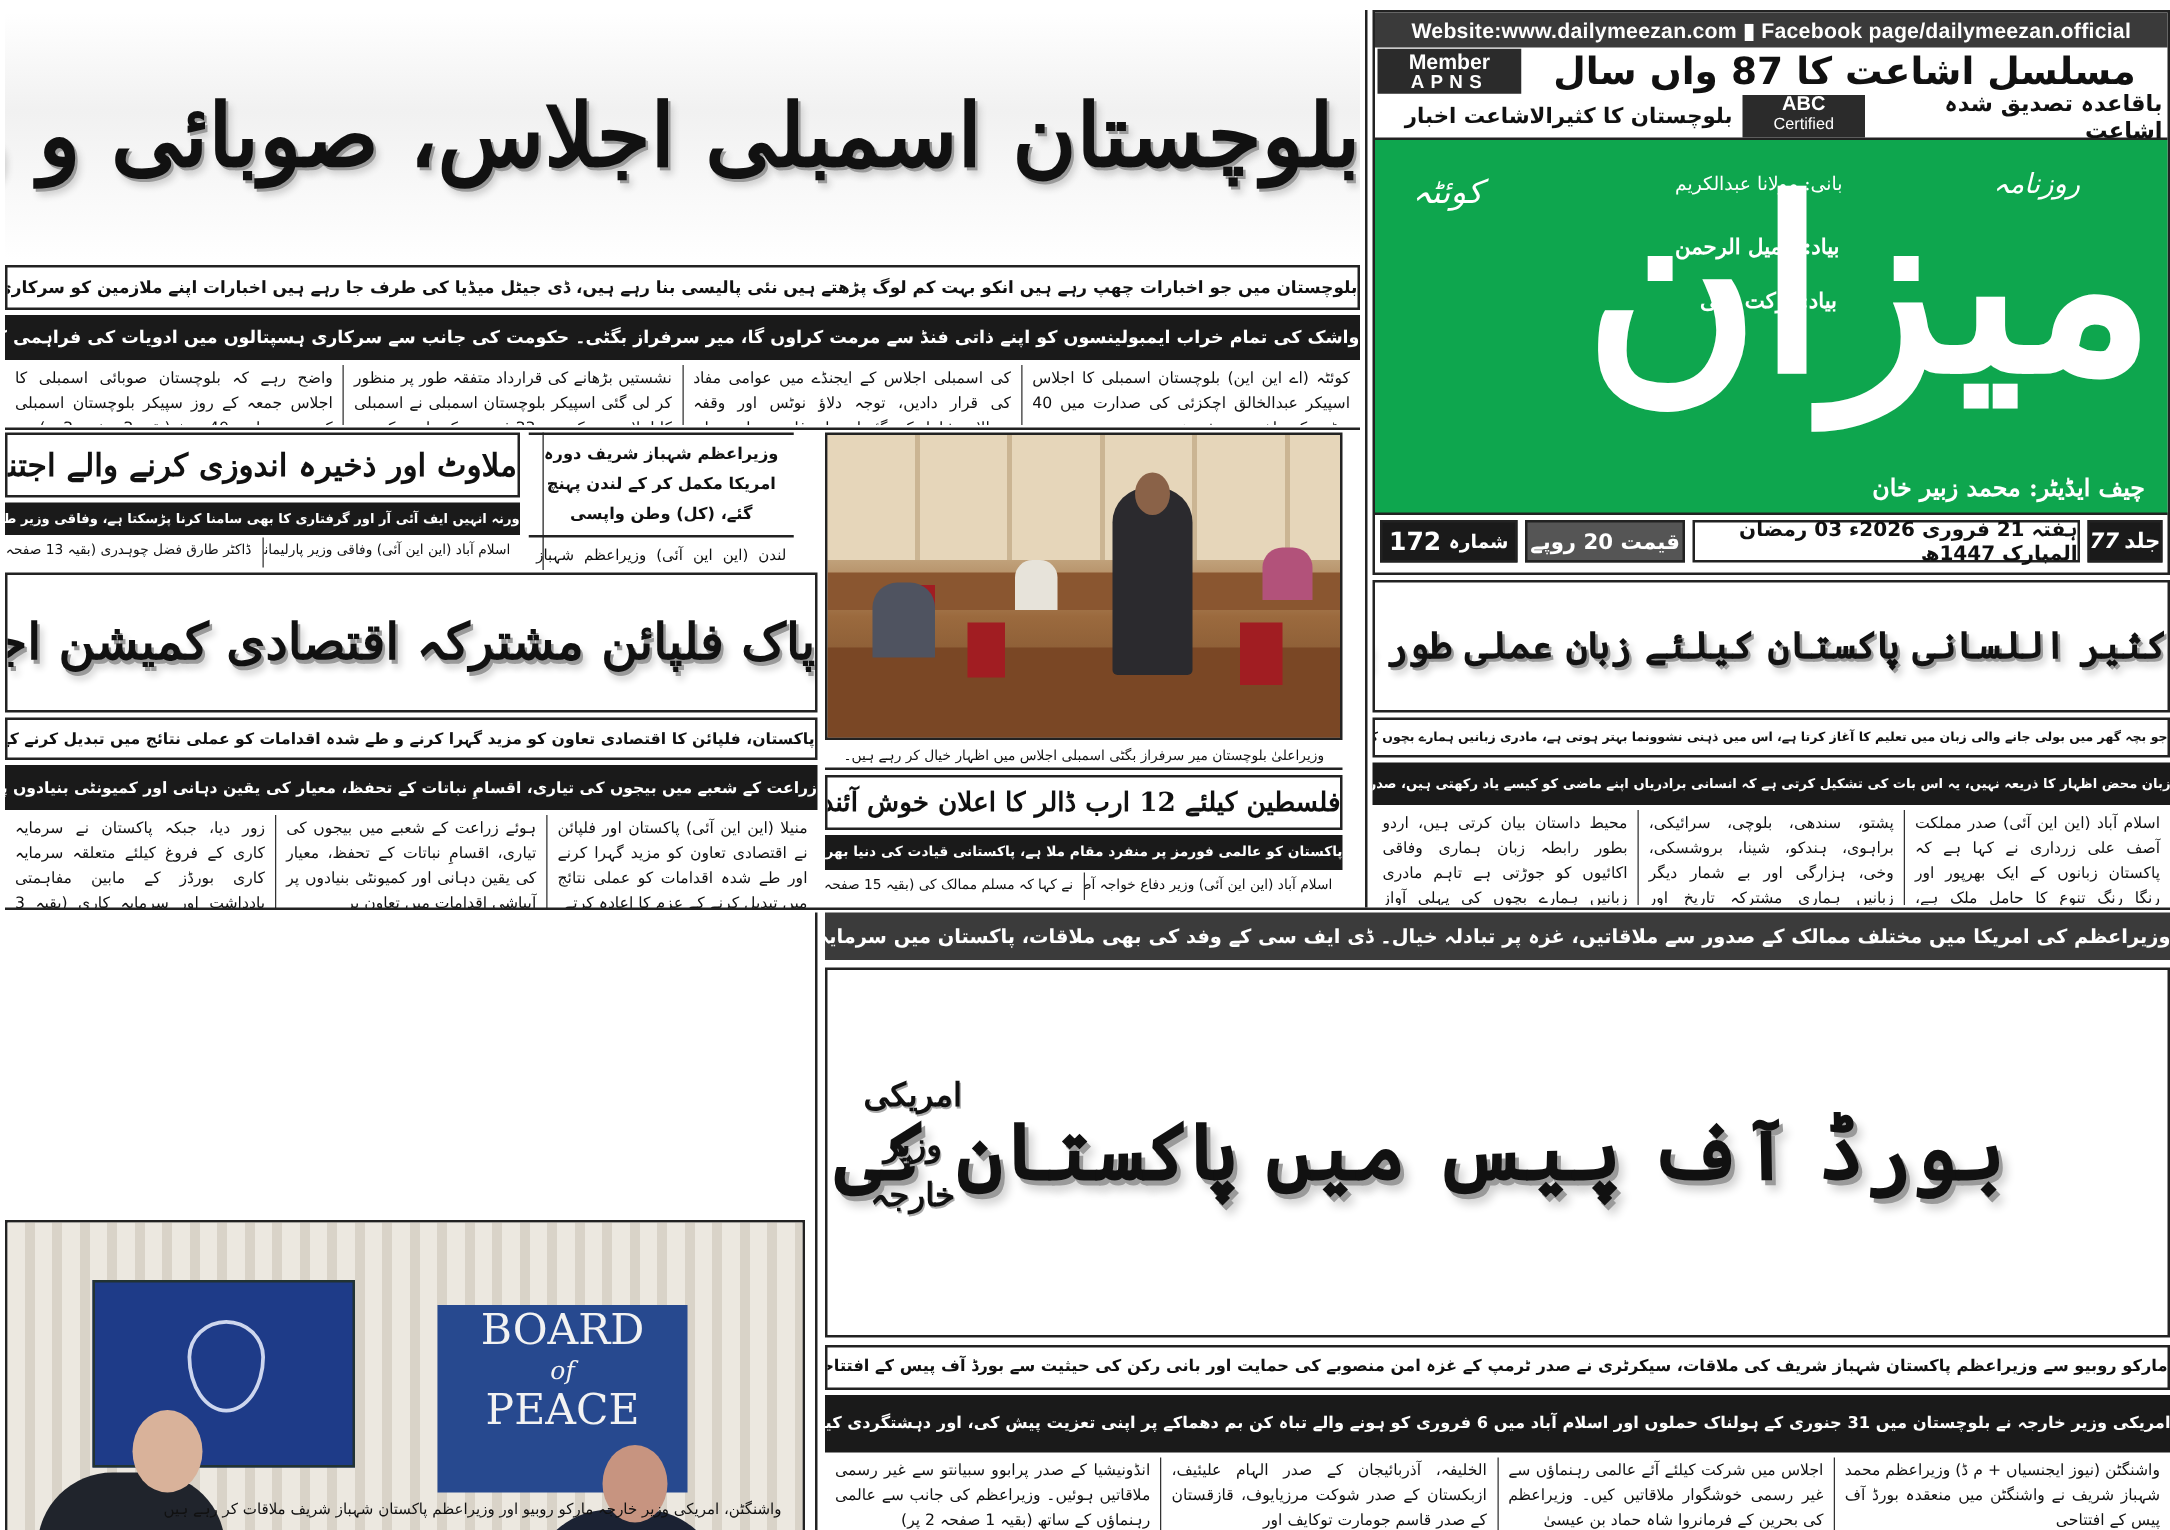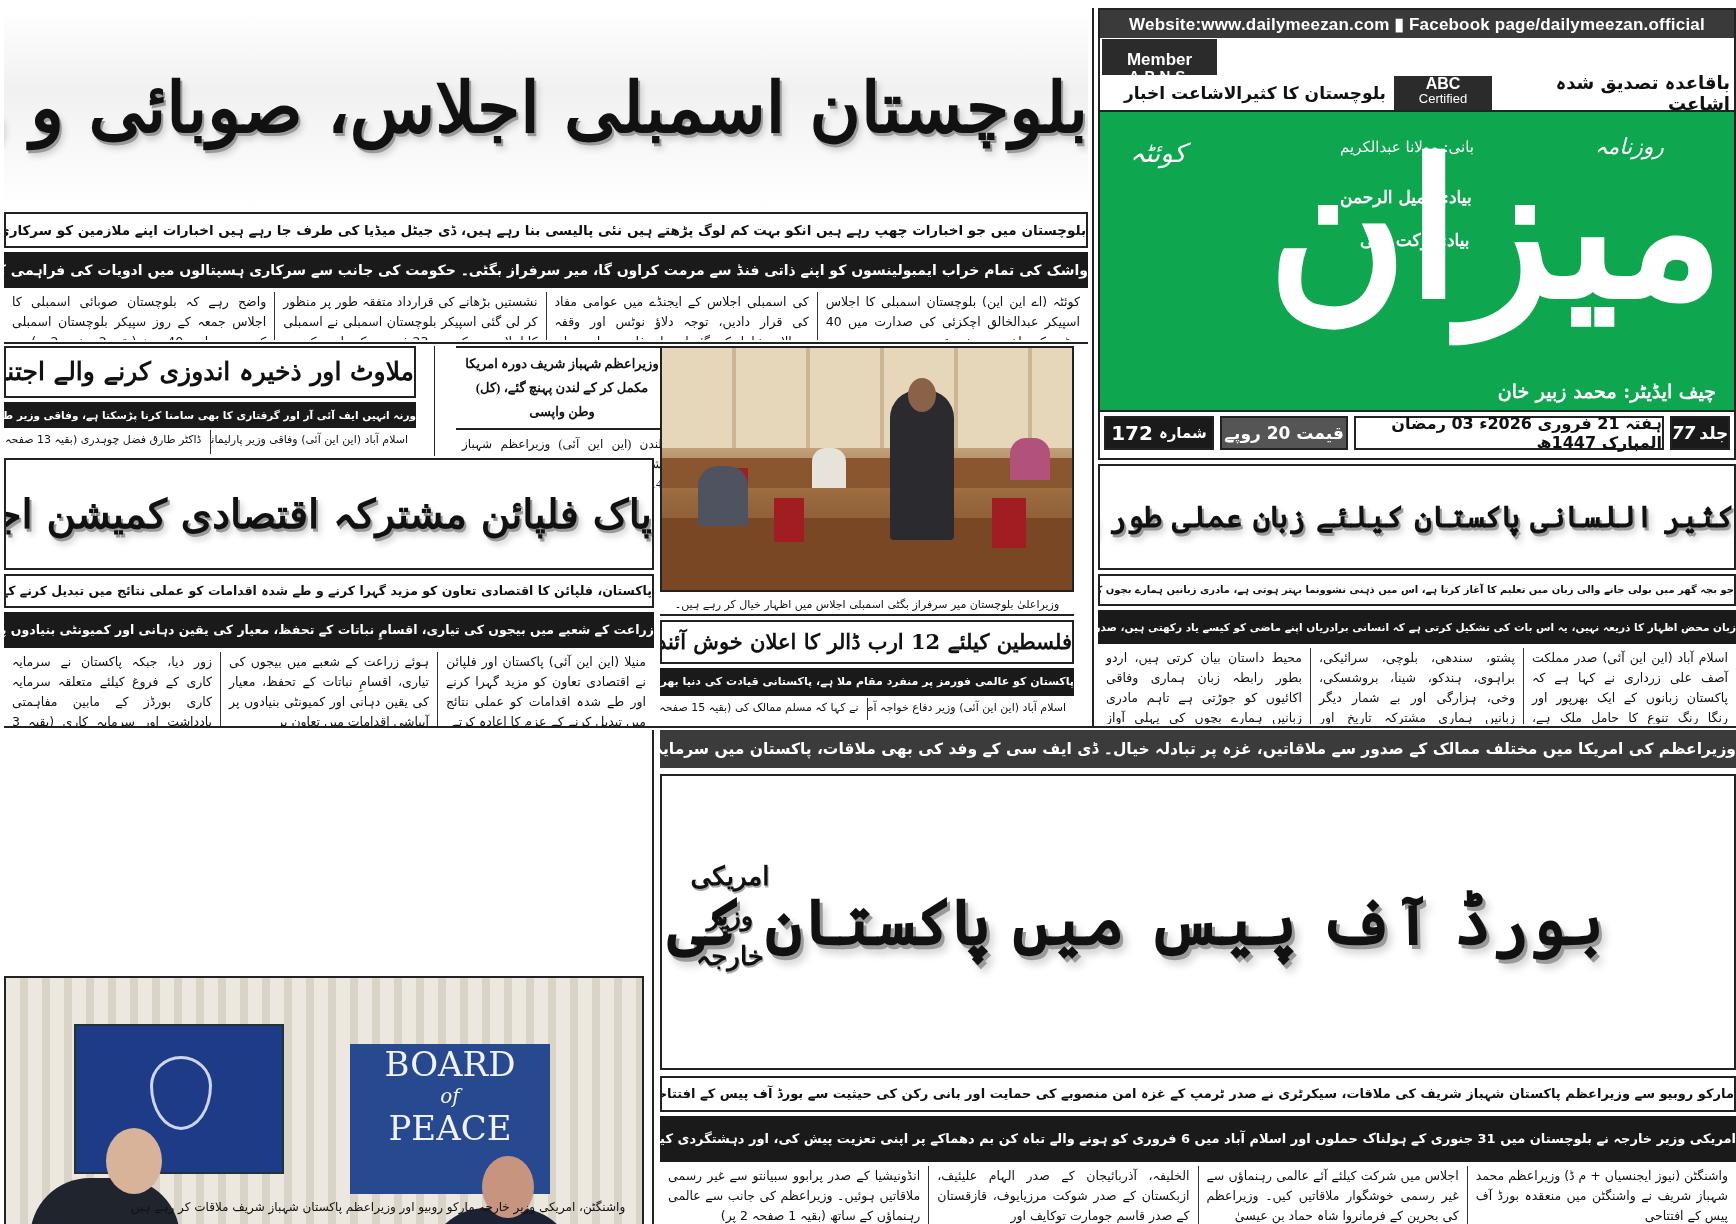--- a/index.html
+++ b/index.html
@@ -50,24 +50,25 @@
   .peace { background: linear-gradient(180deg,#e8e4dc 0%,#dcd6cc 55%,#1f2c5a 56%,#1a2550 100%); }
   .caption { direction: rtl; text-align: center; font-size: 12.5px; white-space: nowrap; overflow: hidden; }
 </style>
 </head>
 <body>
 
 <div class="abs" style="left:1098px; top:8px; width:638px; height:452px; border:2px solid #222;">
   <div class="mast-top" style="height:28px;">Website:www.dailymeezan.com ▮ Facebook page/dailymeezan.official</div>
 
   <div style="position:relative; height:38px; display:flex; align-items:center;">
-    <div class="badge-dark" style="width:115px; height:36px; margin-left:2px; padding-top:12px;">
+    <div class="badge-dark" style="width:115px; height:36px; margin-left:2px; padding-top:2px;">
       <div style="font-size:17px;">Member</div>
       <div style="font-size:15px; letter-spacing:5px;">APNS</div>
     </div>
+    <div class="rtl" style="flex:1; font-size:30px; font-weight:bold; text-align:center; font-family:'DejaVu Sans',sans-serif;">مسلسل اشاعت کا 87 واں سال</div>
   </div>
 
   <div style="height:36px; display:flex; flex-direction:row-reverse; align-items:center; padding:0 4px; border-bottom:2px solid #222;">
     <div class="rtl" style="font-size:18px; font-weight:bold; width:230px;">باقاعدہ تصدیق شدہ اشاعت</div>
     <div class="badge-dark" style="width:98px; height:34px; margin:0 8px;">
       <div style="font-size:16px;">ABC</div>
       <div style="font-size:13px; font-weight:normal;">Certified</div>
     </div>
     <div class="rtl" style="font-size:17px; font-weight:bold; flex:1;">بلوچستان کا کثیرالاشاعت اخبار</div>
   </div>
@@ -109,21 +110,21 @@
 
 <div class="abs boxed mega" style="left:4px; top:346px; width:412px; height:52px; font-size:25px; line-height:48px; text-shadow:none;">ملاوٹ اور ذخیرہ اندوزی کرنے والے اجتناب کریں</div>
 <div class="abs strip-black" style="left:4px; top:402px; width:412px; height:26px; font-size:10.5px; line-height:26px;">ورنہ انہیں ایف آئی آر اور گرفتاری کا بھی سامنا کرنا پڑسکتا ہے، وفاقی وزیر طارق فضل چوہدری</div>
 <div class="abs cols" style="left:4px; top:430px; width:412px; height:24px;">
   <div class="col" style="font-size:11px; white-space:nowrap;">اسلام آباد (این این آئی) وفاقی وزیر پارلیمانی امور</div>
   <div class="col" style="font-size:11px; white-space:nowrap;">ڈاکٹر طارق فضل چوہدری (بقیہ 13 صفحہ 2 پر)</div>
 </div>
 
 <div class="abs vrule" style="left:434px; top:346px; height:110px; width:1px;"></div>
 
-<div class="abs rtl center" style="left:456px; top:346px; width:212px; height:110px;font-family:Liberation Serif, serif;">
+<div class="abs rtl center" style="left:423px; top:346px; width:212px; height:110px;">
   <div class="hrule"></div>
   <div style="font-size:13px; font-weight:bold; line-height:24px; padding:4px 6px; border-bottom:2px solid #222;">وزیراعظم شہباز شریف دورہ امریکا مکمل کر کے لندن پہنچ گئے، (کل) وطن واپسی</div>
   <div style="font-size:12px; line-height:20px; padding:4px 6px; text-align:justify;">لندن (این این آئی) وزیراعظم شہباز شریف اپنا دورہ امریکا مکمل کرنے (بقیہ 14 صفحہ 2 پر)</div>
 </div>
 
 <div class="abs mega mega-bg boxed" style="left:4px; top:458px; width:650px; height:112px; font-size:40px; line-height:108px;">پاک فلپائن مشترکہ اقتصادی کمیشن اجلاس، تعاون بڑھانے پر اتفاق</div>
 <div class="abs strip-white" style="left:4px; top:574px; width:650px; height:34px; font-size:12.5px; line-height:30px;">پاکستان، فلپائن کا اقتصادی تعاون کو مزید گہرا کرنے و طے شدہ اقدامات کو عملی نتائج میں تبدیل کرنے کے عزم کا اعادہ</div>
 <div class="abs strip-black" style="left:4px; top:612px; width:650px; height:36px; font-size:12.5px; line-height:36px;">زراعت کے شعبے میں بیجوں کی تیاری، اقسامِ نباتات کے تحفظ، معیار کی یقین دہانی اور کمیونٹی بنیادوں پر آبپاشی اقدامات میں تعاون پر زور</div>
 <div class="abs cols" style="left:4px; top:652px; width:650px; height:76px;">
   <div class="col">منیلا (این این آئی) پاکستان اور فلپائن نے اقتصادی تعاون کو مزید گہرا کرنے اور طے شدہ اقدامات کو عملی نتائج میں تبدیل کرنے کے عزم کا اعادہ کرتے</div>

